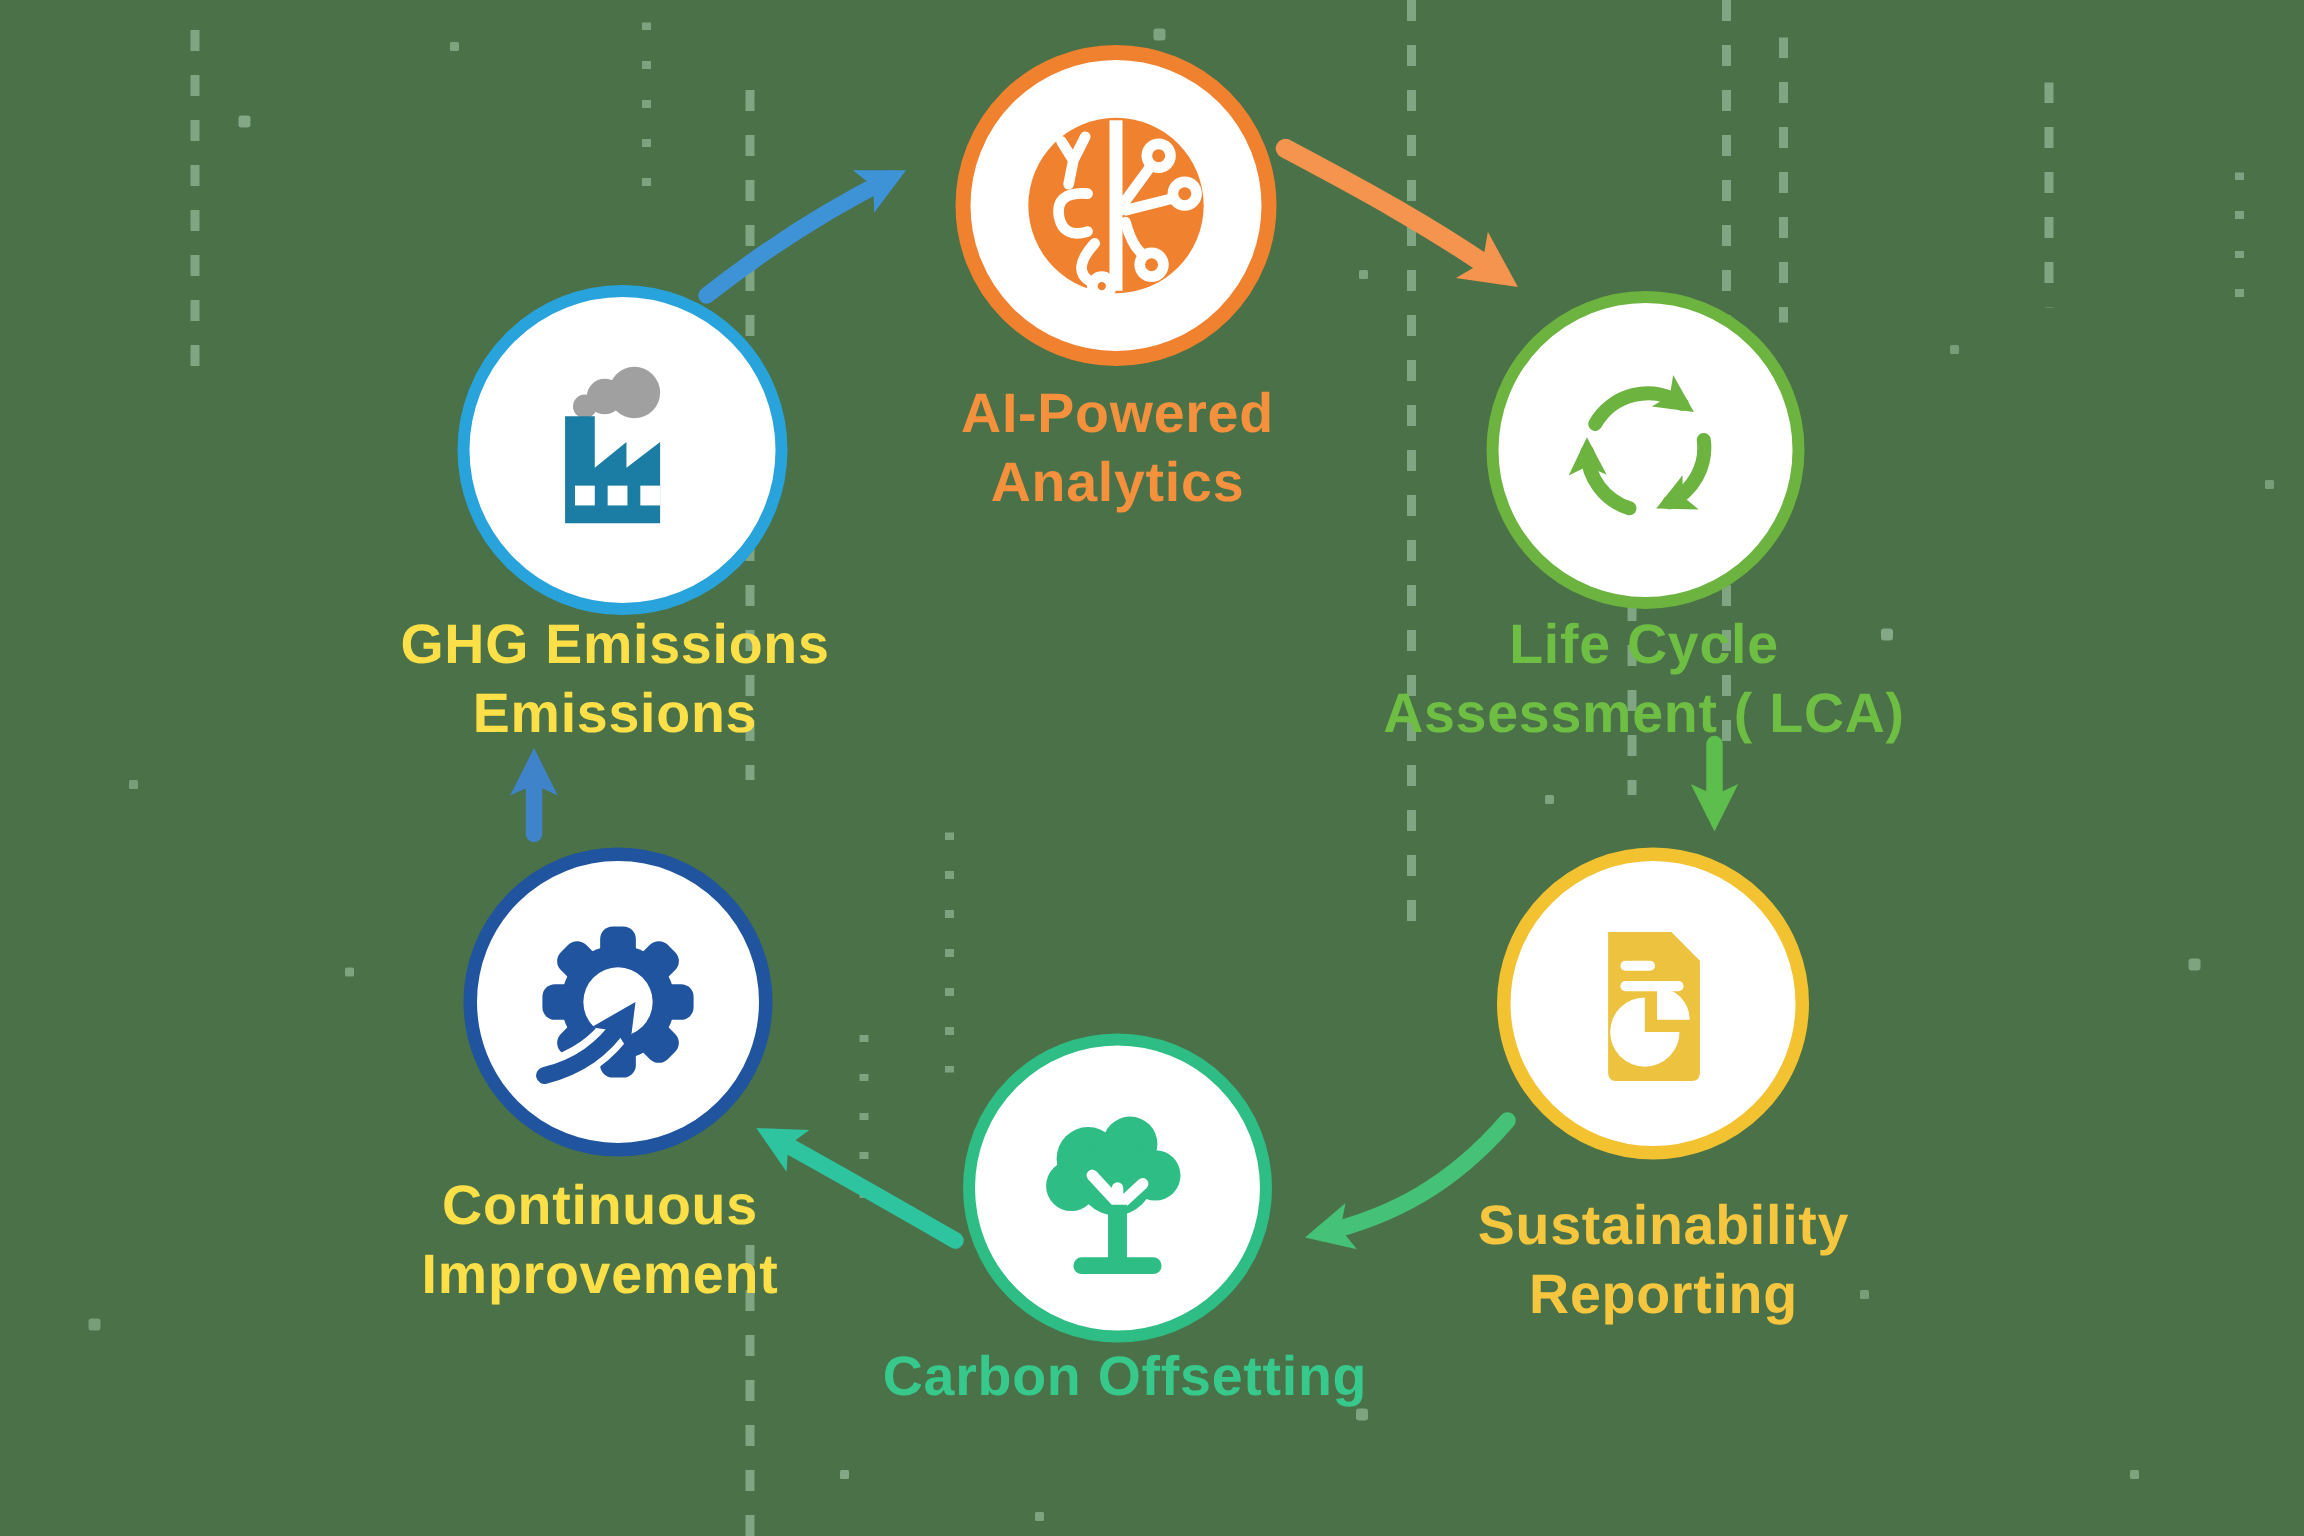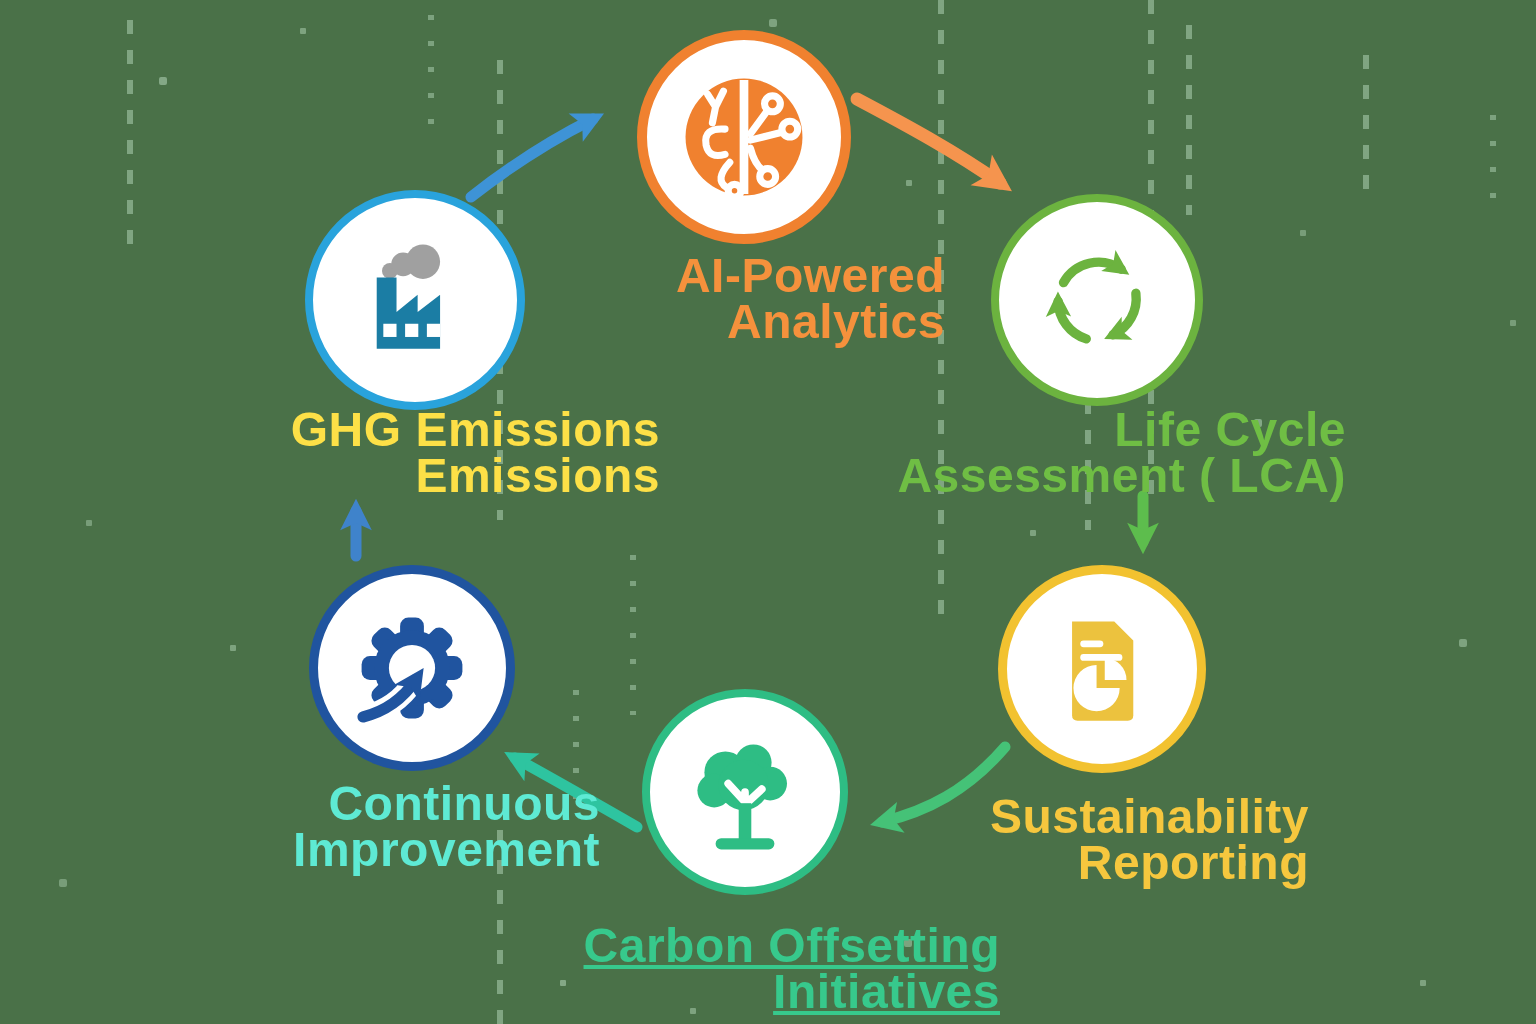--- a/index.html
+++ b/index.html
@@ -28,29 +28,29 @@
   
   .node{position:absolute;background:#fff;border-radius:50%;box-sizing:border-box;
         display:flex;align-items:center;justify-content:center;}
   #node-ghg   {left:305px;top:190px;width:220px;height:220px;border:8px  solid #29a3dc;}
   #node-ai    {left:637px;top:30px; width:214px;height:214px;border:10px solid #f0812f;}
   #node-lca   {left:991px;top:194px;width:212px;height:212px;border:8px  solid #6cb33f;}
   #node-sus   {left:998px;top:565px;width:208px;height:208px;border:9px  solid #f2c230;}
   #node-carbon{left:642px;top:689px;width:206px;height:206px;border:8px  solid #2ebd84;}
   #node-cont  {left:309px;top:565px;width:206px;height:206px;border:9px  solid #20549f;}
   
-  .node-label{position:absolute;font-weight:700;font-size:48px;line-height:46px;text-align:right;
+  .node-label{position:absolute;font-weight:700;font-size:37px;line-height:46px;text-align:center;
               letter-spacing:.5px;}
   .node-label span{display:block;}
   #label-ghg   {left:160px;top:407px;width:500px;color:#fde047;}
   #label-ai    {left:545px;top:253px;width:400px;color:#f5913c;}
   #label-lca   {left:846px;top:407px;width:500px;color:#6fbe44;}
   #label-sus   {left:909px;top:794px;width:400px;color:#f6c73e;}
-  #label-carbon{left:500px;top:923px;width:500px;color:#37c98c;text-decoration:underline;}
-  #label-cont  {left:200px;top:781px;width:400px;color:#5eead4;}
+  #label-carbon{left:500px;top:895px;width:500px;color:#37c98c;}
+  #label-cont  {left:200px;top:781px;width:400px;color:#fde047;}
 </style>
 </head>
 <body>
 
 <div>
   <div class="tex-col dash" style="left:127px;top:20px;height:230px;"></div>
   <div class="tex-col dots" style="left:428px;top:15px;height:115px;"></div>
   <div class="tex-col dash" style="left:497px;top:60px;height:460px;"></div>
   <div class="tex-col dash" style="left:497px;top:830px;height:194px;"></div>
   <div class="tex-col dots" style="left:573px;top:690px;height:120px;"></div>
@@ -181,21 +181,20 @@
       <circle cx="28" cy="49" r="12"></circle>
       <circle cx="49" cy="45" r="18"></circle>
     </g>
     <path d="M50,72 V50 M50,57 L38,44 M50,59 L62,48" stroke="#fff" stroke-width="5.5" fill="none" stroke-linecap="round"></path>
     <path d="M45.5,58 h9 v26 h-9 z" fill="#2ebd84"></path>
     <rect x="29" y="83" width="42" height="8" rx="4" fill="#2ebd84"></rect>
   </svg>
 </div>
 <div class="node-label" id="label-carbon">
   <span>Carbon Offsetting</span>
-  <span>Initiatives</span>
 </div>
 
 <div class="node" id="node-cont">
   <svg width="140" height="140" viewBox="0 0 100 100">
     <defs>
       <marker id="mkgear" viewBox="0 0 10 10" refX="5.5" refY="5" markerWidth="3" markerHeight="3" orient="auto">
         <path d="M0.5,0.5 L9.5,5 L0.5,9.5 L2.6,5 Z" fill="#20549f"></path>
       </marker>
     </defs>
     <g fill="#20549f">

